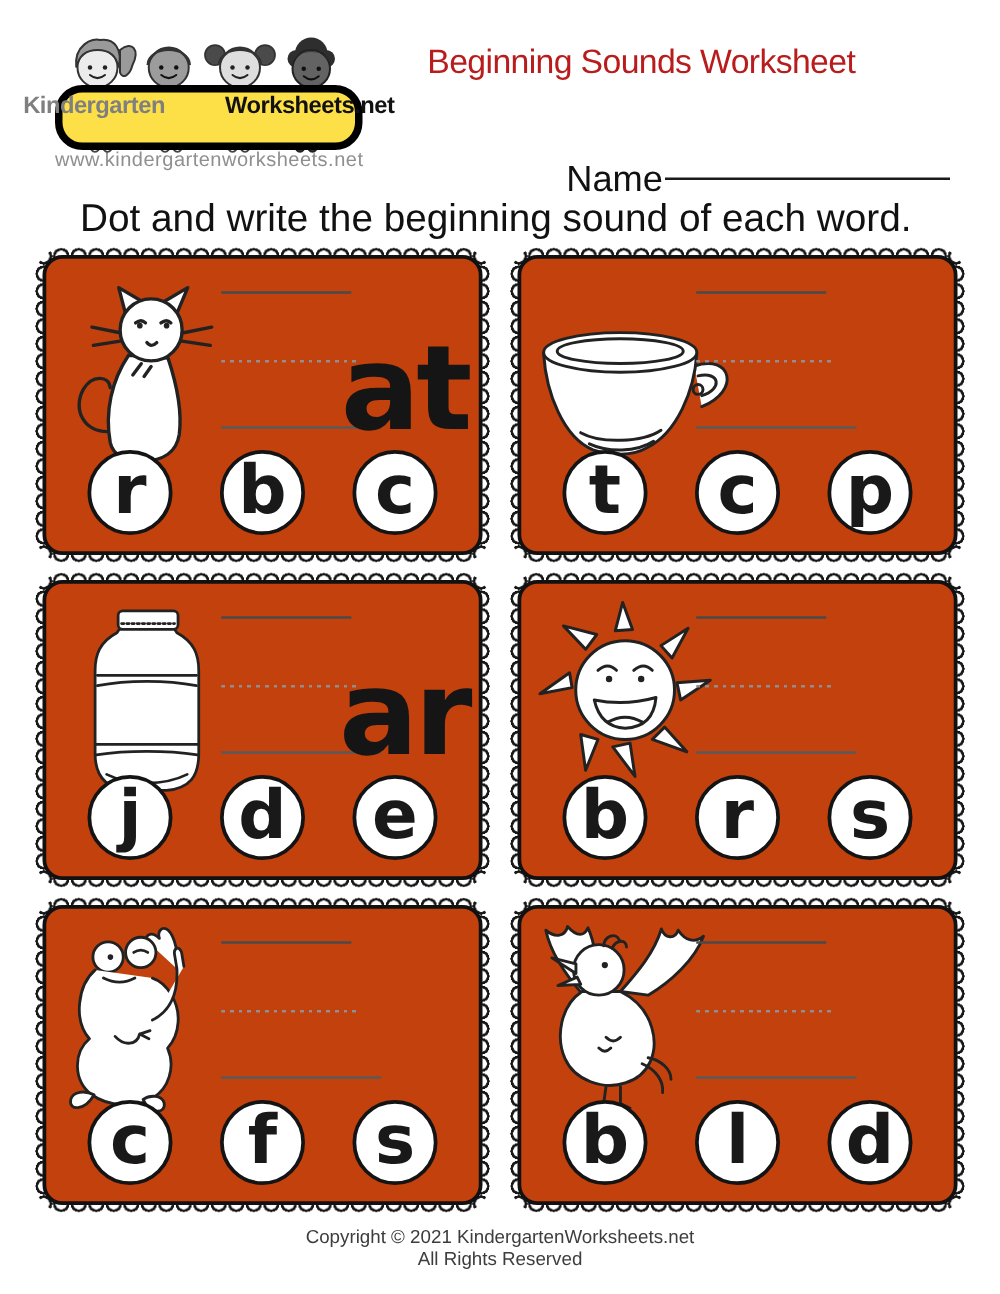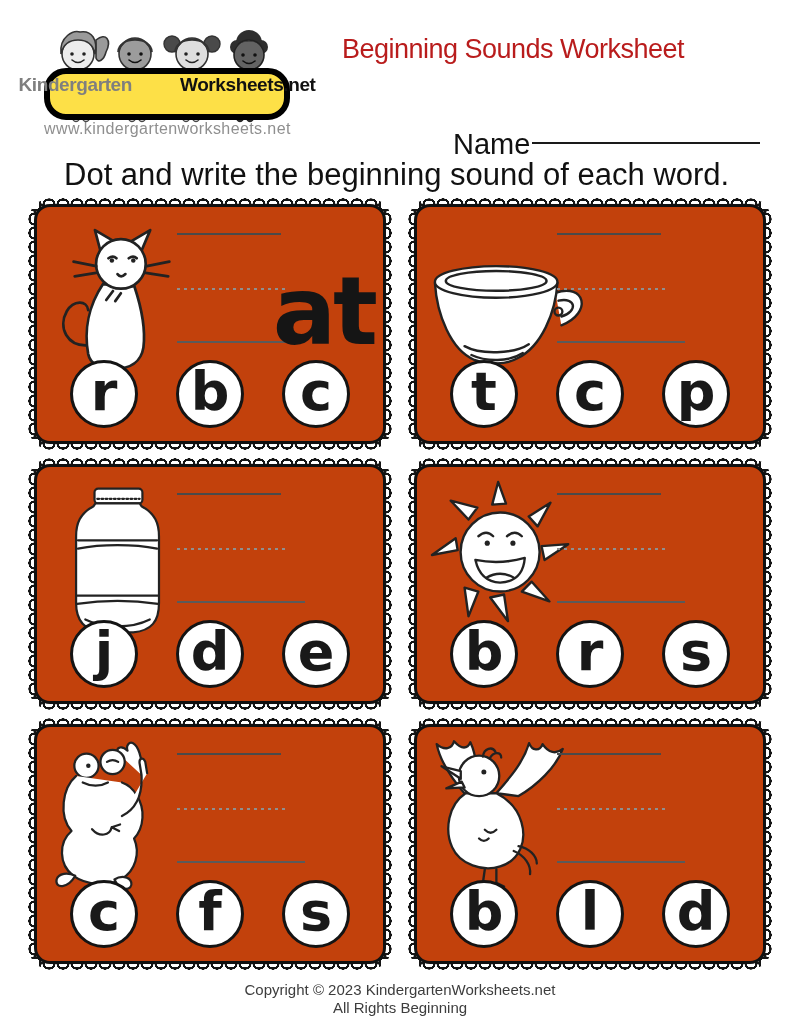--- a/index.html
+++ b/index.html
@@ -191,20 +191,21 @@
           <path class="ink-fill" d="M33 20 L31 23 C16 31 12 42 12 56 L12 128 C12 148 22 158 40 160 L74 160 C94 158 102 148 102 128 L102 56 C102 42 98 31 83 23 L81 20 Z"></path>
           <path class="ink" d="M14 60 H100" stroke-width="1.8"></path>
           <path class="ink" d="M14 69 C40 64 74 64 100 69" stroke-width="1.8"></path>
           <path class="ink" d="M13 120 H101" stroke-width="1.8"></path>
           <path class="ink" d="M13 129 C40 125 74 125 101 129" stroke-width="1.8"></path>
           <path class="ink" d="M22 146 C42 156 72 156 92 146" stroke-width="1.8"></path>
         </svg>
         <div class="line line-top"></div>
         <div class="line line-mid"></div>
         <div class="line line-bot"></div>
+        <div class="word">ar</div>
         <div class="choices">
           <div class="choice">j</div>
           <div class="choice">d</div>
           <div class="choice">e</div>
         </div>
       </div>
     </div>
 
     <div class="card">
       <div class="scallops"></div>
@@ -287,17 +288,17 @@
           <div class="choice">b</div>
           <div class="choice">l</div>
           <div class="choice">d</div>
         </div>
       </div>
     </div>
 
   </div>
 
   <div class="footer">
-    <div>Copyright © 2023 KindergartenWorksheets.net</div>
-    <div>All Rights Beginning</div>
+    <div>Copyright © 2021 KindergartenWorksheets.net</div>
+    <div>All Rights Reserved</div>
   </div>
 
 </div>
 
 </body></html>

